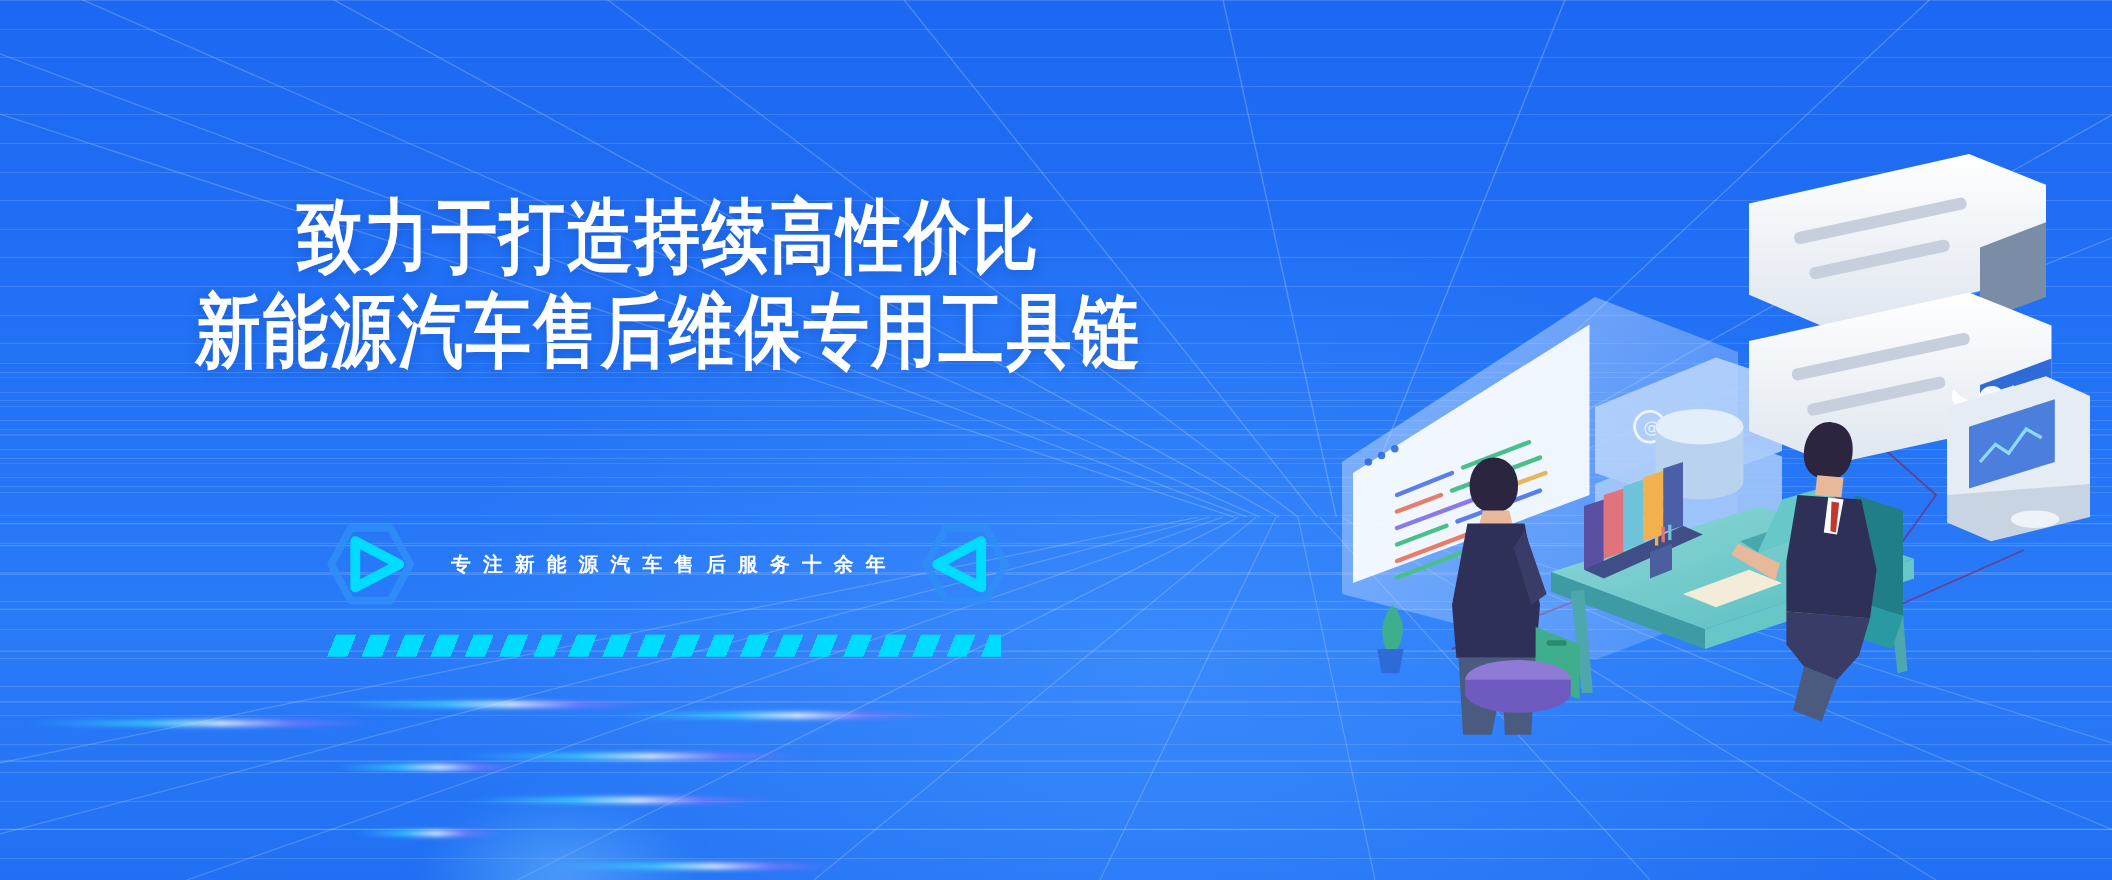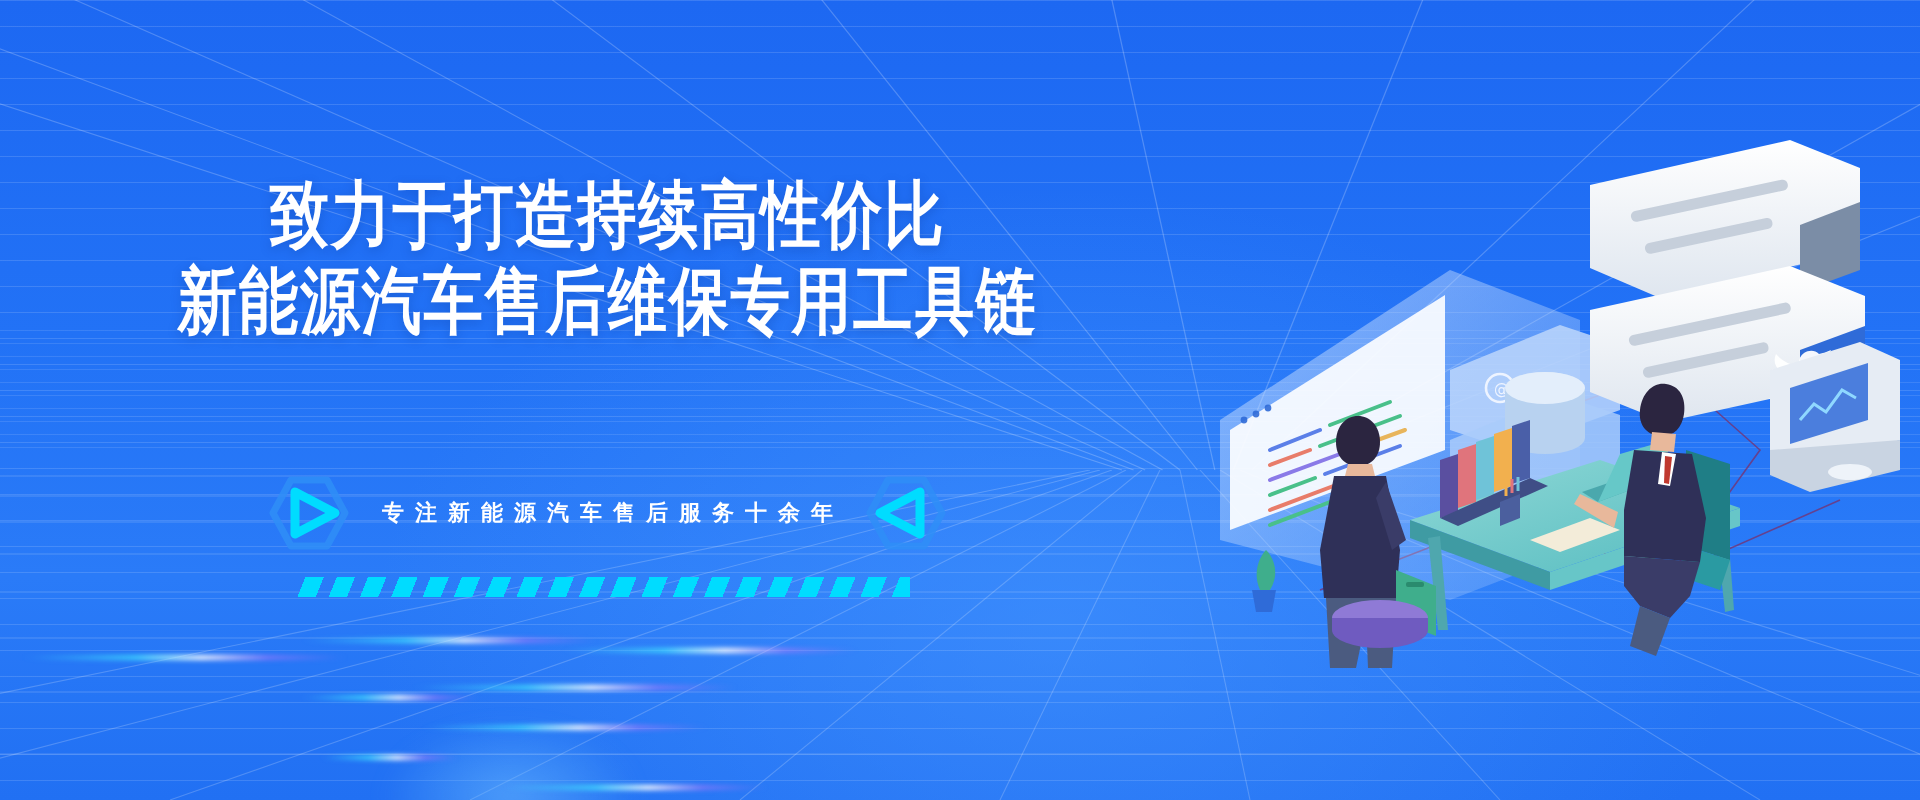--- a/index.html
+++ b/index.html
@@ -138,21 +138,21 @@
     display: flex;
     align-items: center;
     justify-content: center;
     gap: 20px;
   }
   .sublines {
     text-align: center;
   }
   .subline {
     color: #ffffff;
-    font-size: 22px;
+    font-size: 18px;
     line-height: 46px;
     letter-spacing: 11px;
     font-weight: 700;
     font-family: Liberation Sans, sans-serif;
     white-space: nowrap;
     text-indent: 11px;
   }
 
   
   .arrow-mark { width: 86px; height: 86px; flex: none; }

